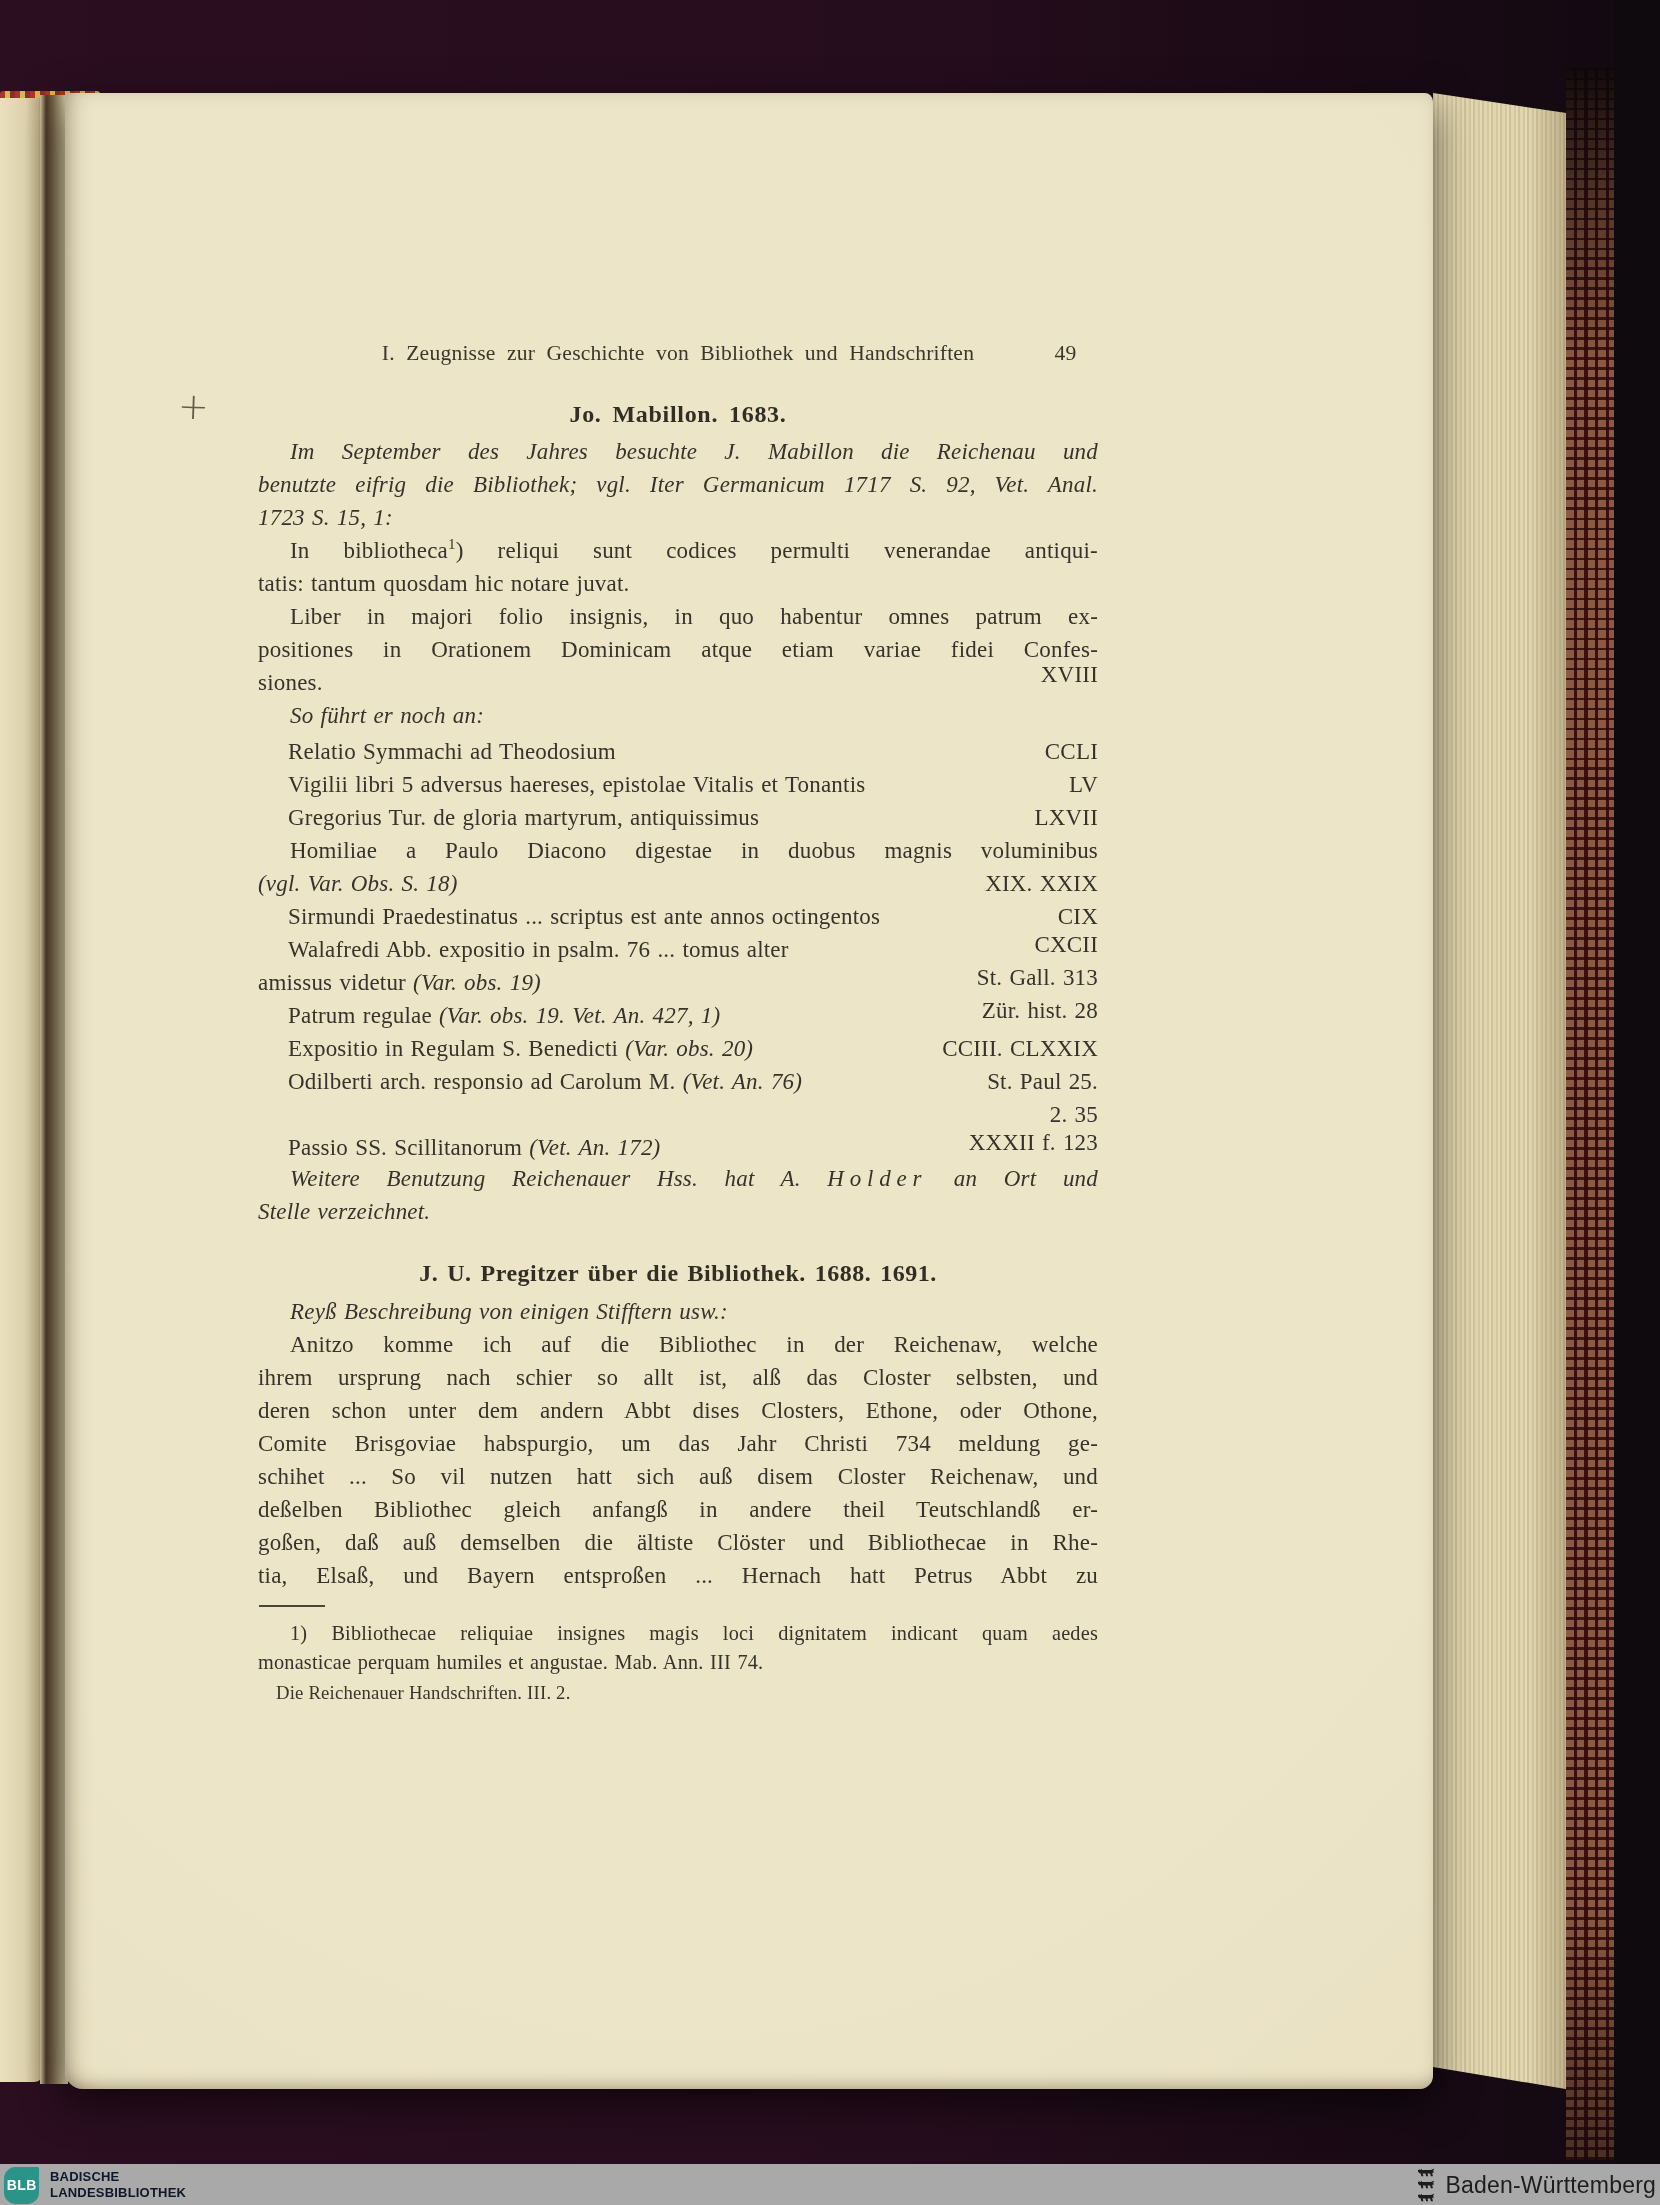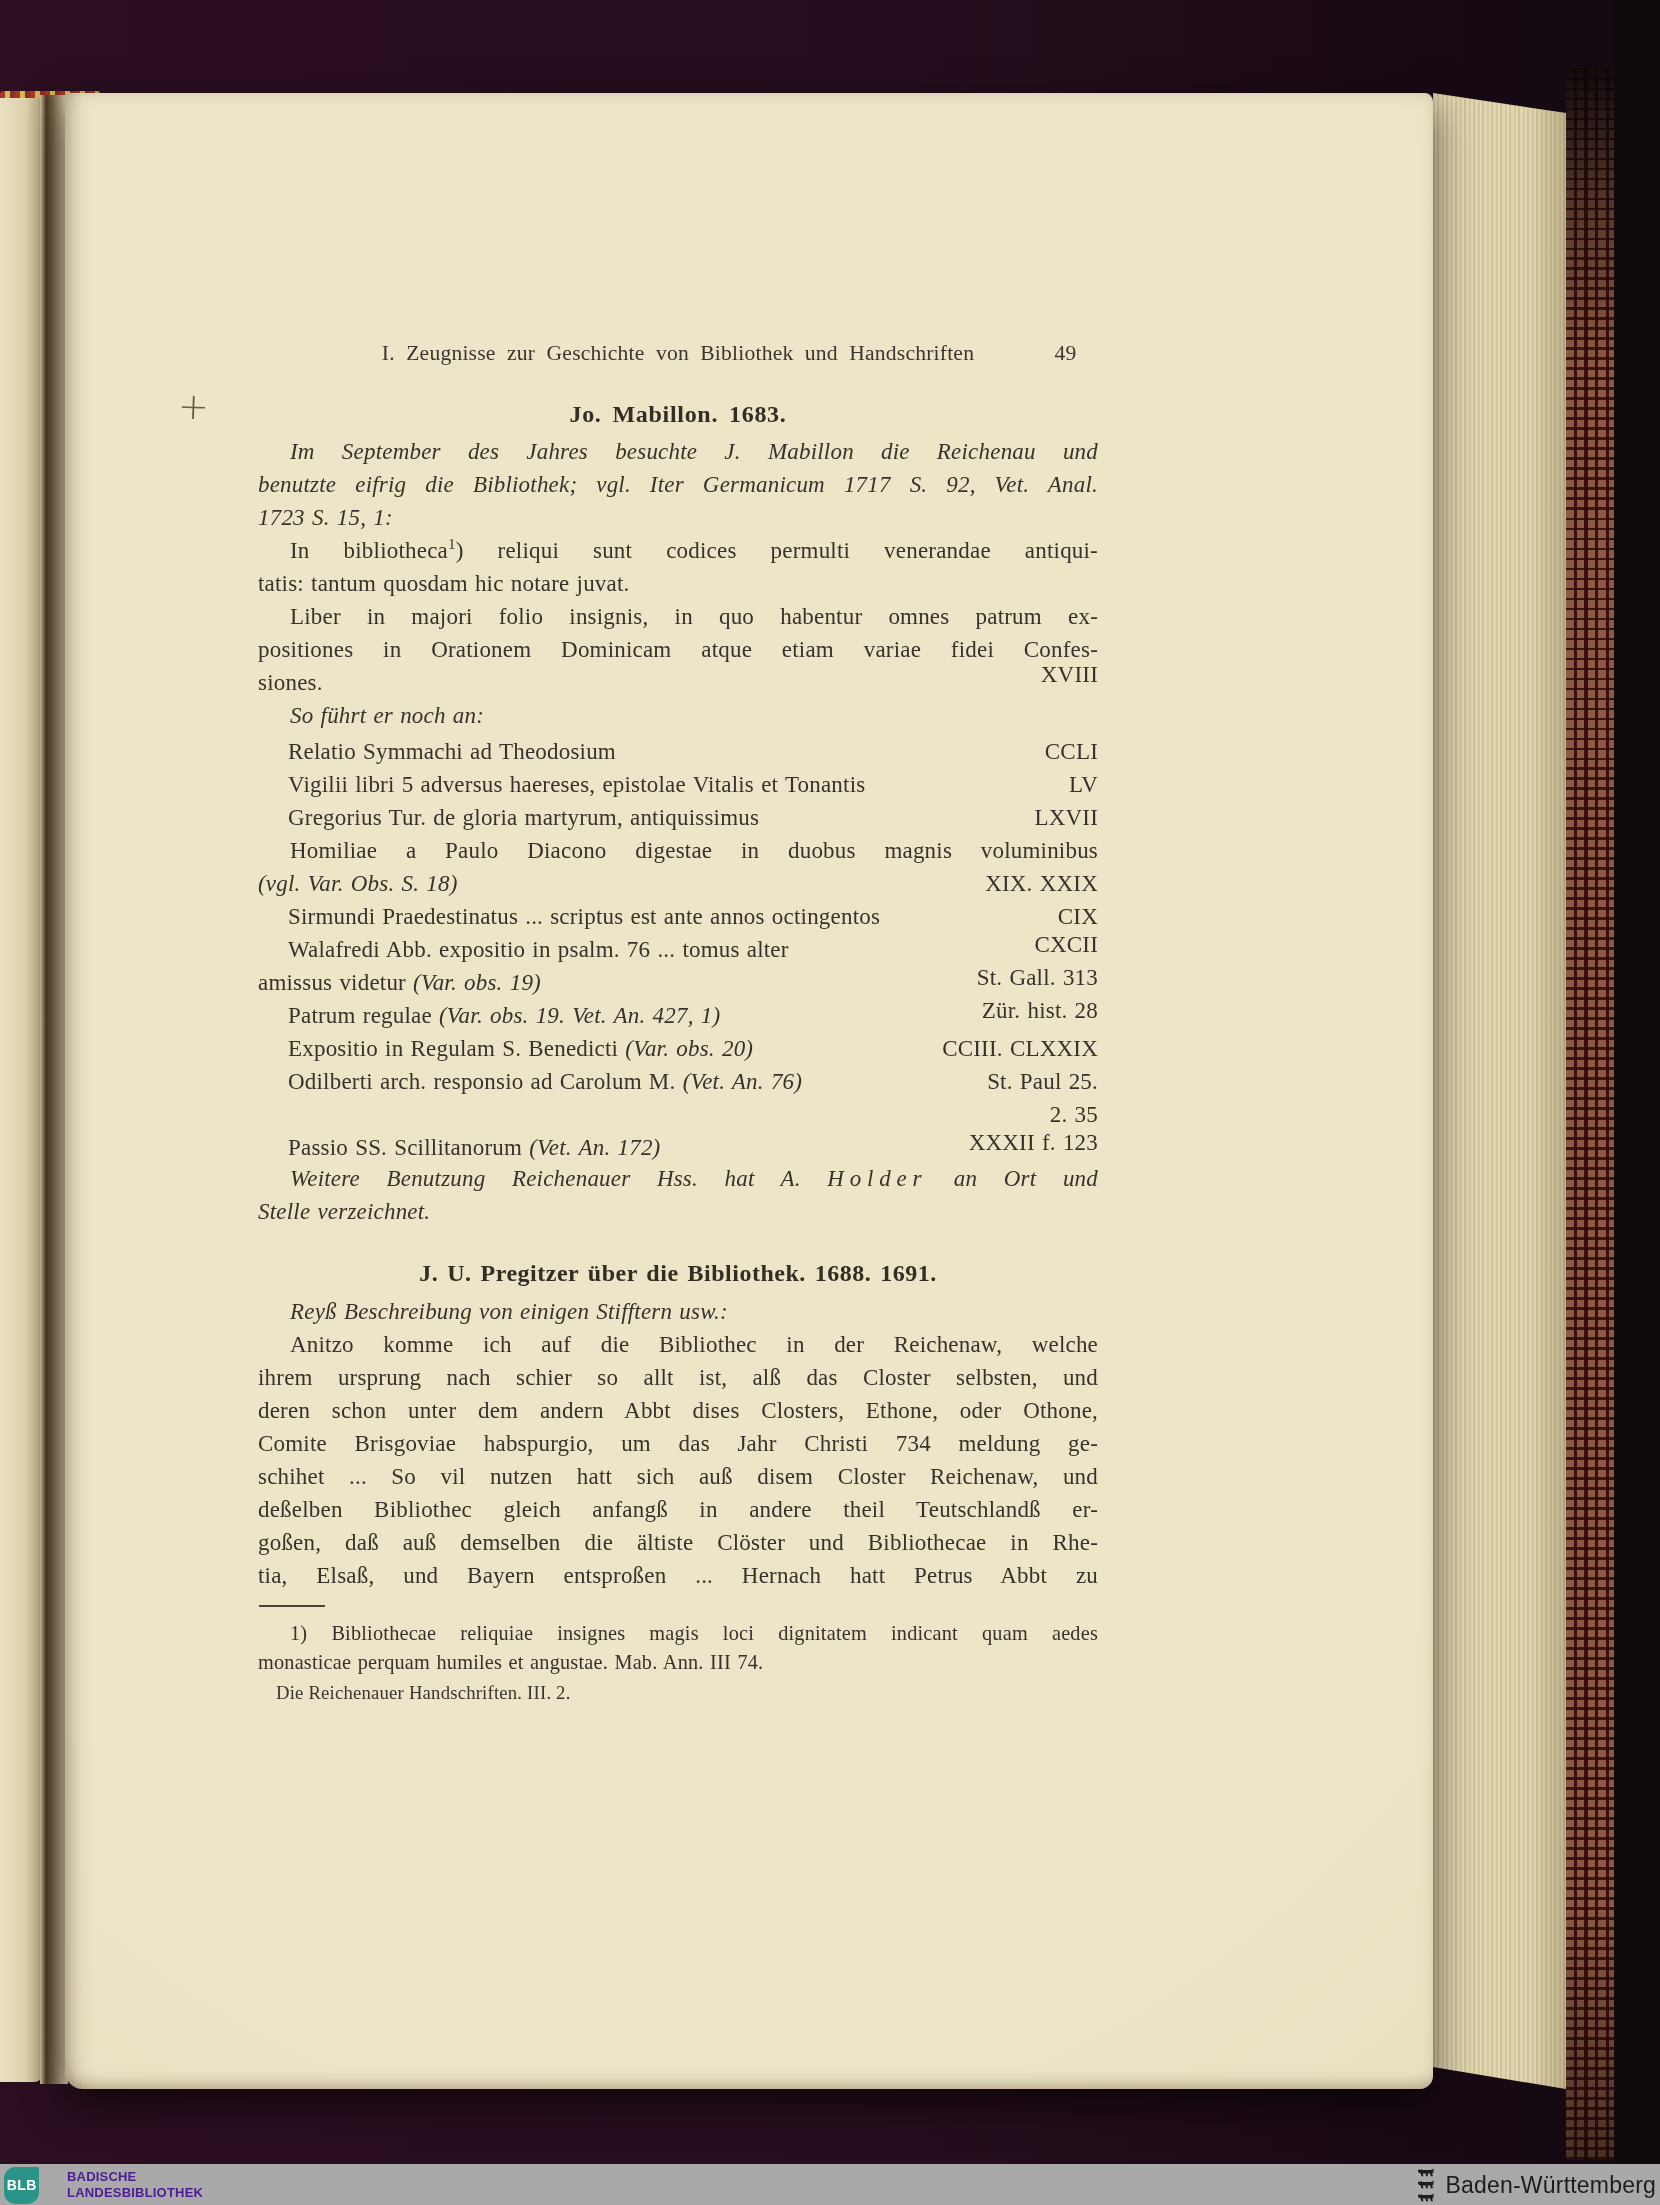--- a/index.html
+++ b/index.html
@@ -52,21 +52,21 @@
   .plus{position:absolute;left:113px;top:292px;font-family:"DejaVu Sans",sans-serif;font-weight:200;font-size:37px;color:#625c4e;transform:rotate(2deg);}
   .fn-rule{position:absolute;left:194px;top:1512px;width:66px;height:1.7px;background:#4a463c;}
   .fn .bl{font-size:20.3px;line-height:29px;}
   .sig{top:1589px;font-size:18.7px;color:#3a362c;padding-left:18px;letter-spacing:0.2px;}
   
   .footer-bar{position:absolute;left:0;top:2164px;width:1661px;height:42px;background:#a9a9a9;z-index:10;
          font-family:"Liberation Sans",sans-serif;}
   .blb-badge{position:absolute;left:4.2px;top:2.5px;width:35px;height:37px;background:#2b9488;
          border-radius:11.6px 1.7px 11.6px 11.6px;color:#ffffff;font-weight:bold;font-size:14px;
          display:flex;align-items:center;justify-content:center;letter-spacing:0.4px;}
-  .lib-name{position:absolute;left:67px;top:5px;font-size:13px;font-weight:bold;color:#4c1d95;line-height:16px;letter-spacing:0.2px;}
+  .lib-name{position:absolute;left:50px;top:5px;font-size:13px;font-weight:bold;color:#0f172a;line-height:16px;letter-spacing:0.2px;}
   .bw-group{position:absolute;right:5px;top:0;height:42px;display:flex;align-items:center;gap:7.5px;}
   .lions{display:flex;flex-direction:column;gap:0.8px;}
   .lions svg{display:block;}
   .bw-text{font-size:23px;color:#1d1d1d;letter-spacing:0.2px;}
 </style>
 </head>
 <body>
 
 <div class="stage">
 

